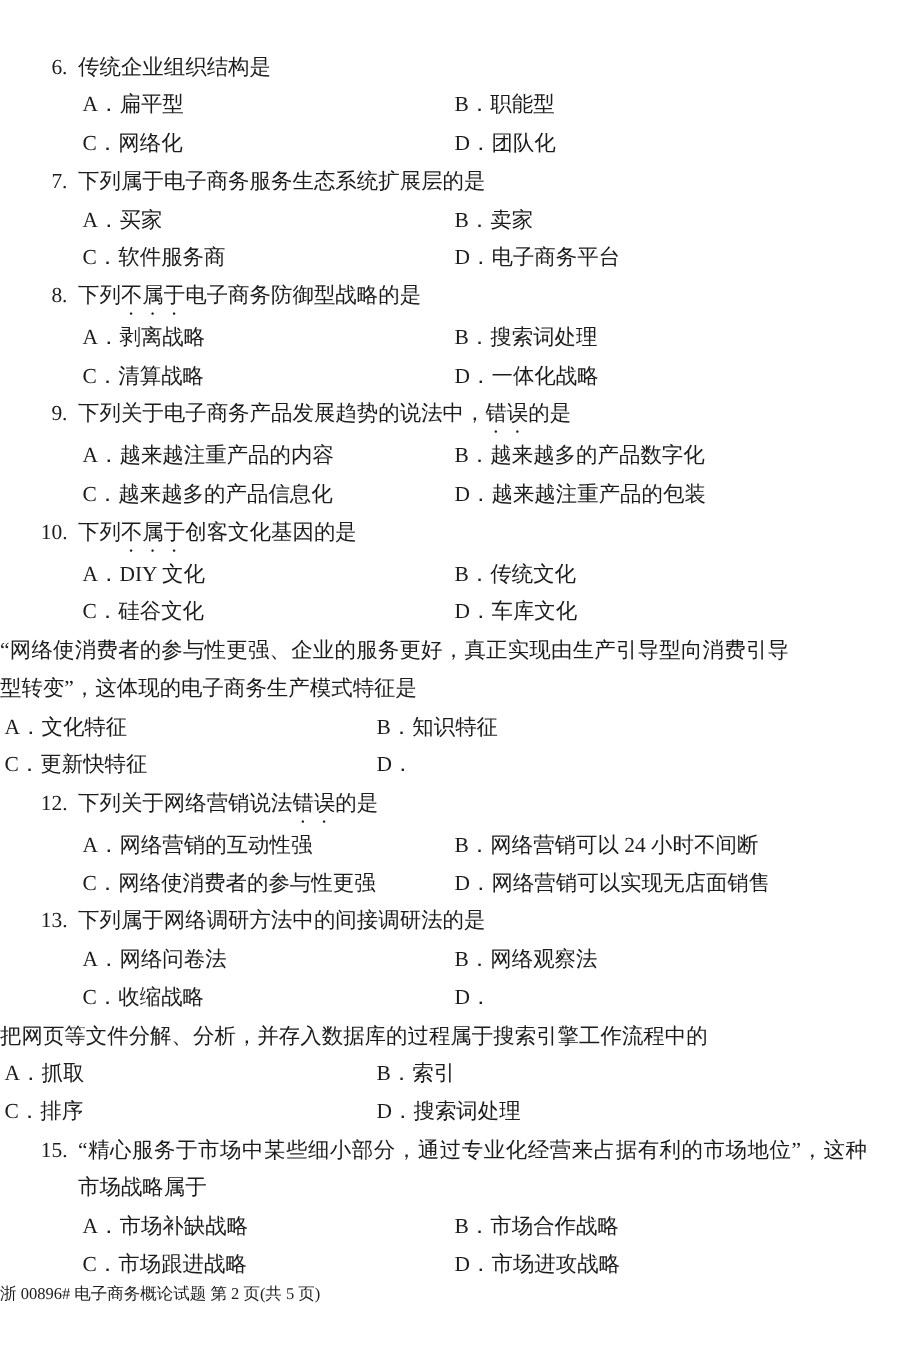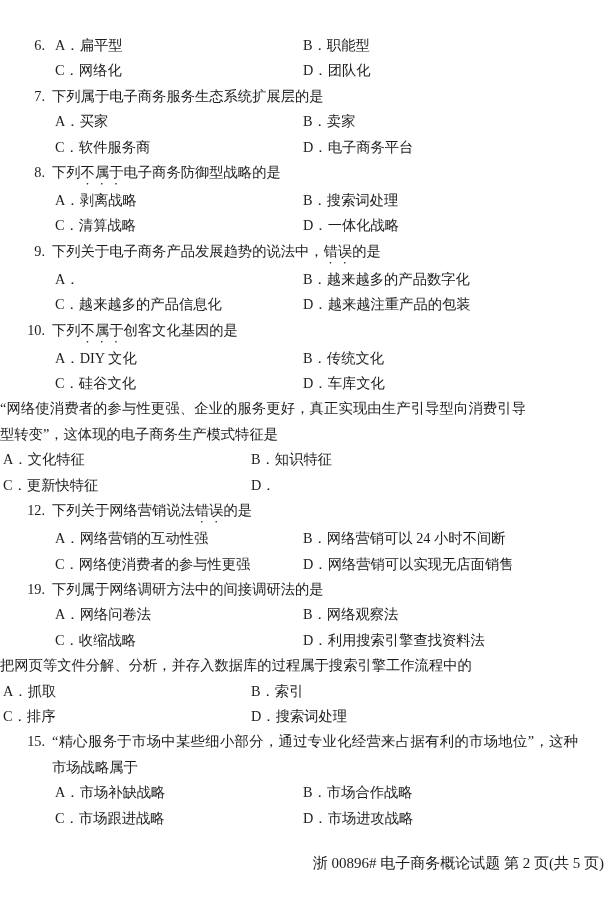--- a/index.html
+++ b/index.html
@@ -44,33 +44,34 @@
   .emph {
     -webkit-text-emphasis: filled dot;
     text-emphasis: filled dot;
     -webkit-text-emphasis-position: under;
     text-emphasis-position: under right;
   }
   .footer {
     position: absolute;
     top: 851px; left: 0;
     width: 100%;
-    text-align: right;
-    font-size: 15px;
+    text-align: left;
+    font-size: 11px;
     line-height: 25px;
   }
 </style>
 </head>
 <body>
 
 <div class="page">
   <div class="content">
       <div class="question">
         <div class="q-num">6.</div>
         <div class="q-body">
+          <div class="q-stem"><span>传统企业组织结构是</span></div>
           <div class="opt-row">
             <div class="opt opt-col-a">
               <span class="opt-label">A．</span>
               <span class="opt-text">扁平型</span>
             </div>
             <div class="opt opt-col-b">
               <span class="opt-label">B．</span>
               <span class="opt-text">职能型</span>
             </div>
           </div>
@@ -138,20 +139,21 @@
           </div>
         </div>
       </div>
       <div class="question">
         <div class="q-num">9.</div>
         <div class="q-body">
           <div class="q-stem"><span>下列关于电子商务产品发展趋势的说法中，</span><span class="emph">错误</span><span>的是</span></div>
           <div class="opt-row">
             <div class="opt opt-col-a">
               <span class="opt-label">A．</span>
+              <span class="opt-text">越来越注重产品的内容</span>
             </div>
             <div class="opt opt-col-b">
               <span class="opt-label">B．</span>
               <span class="opt-text">越来越多的产品数字化</span>
             </div>
           </div>
           <div class="opt-row">
             <div class="opt opt-col-a">
               <span class="opt-label">C．</span>
               <span class="opt-text">越来越多的产品信息化</span>
@@ -233,41 +235,40 @@
               <span class="opt-text">网络使消费者的参与性更强</span>
             </div>
             <div class="opt opt-col-b">
               <span class="opt-label">D．</span>
               <span class="opt-text">网络营销可以实现无店面销售</span>
             </div>
           </div>
         </div>
       </div>
       <div class="question">
-        <div class="q-num">19.</div>
+        <div class="q-num">13.</div>
         <div class="q-body">
           <div class="q-stem"><span>下列属于网络调研方法中的间接调研法的是</span></div>
           <div class="opt-row">
             <div class="opt opt-col-a">
               <span class="opt-label">A．</span>
               <span class="opt-text">网络问卷法</span>
             </div>
             <div class="opt opt-col-b">
               <span class="opt-label">B．</span>
               <span class="opt-text">网络观察法</span>
             </div>
           </div>
           <div class="opt-row">
             <div class="opt opt-col-a">
               <span class="opt-label">C．</span>
               <span class="opt-text">收缩战略</span>
             </div>
             <div class="opt opt-col-b">
               <span class="opt-label">D．</span>
-              <span class="opt-text">利用搜索引擎查找资料法</span>
             </div>
           </div>
         </div>
       </div>
       <div class="question">
         <div class="q-body">
           <div class="q-stem"><span>把网页等文件分解、分析，并存入数据库的过程属于搜索引擎工作流程中的</span></div>
           <div class="opt-row">
             <div class="opt opt-col-a">
               <span class="opt-label">A．</span>

